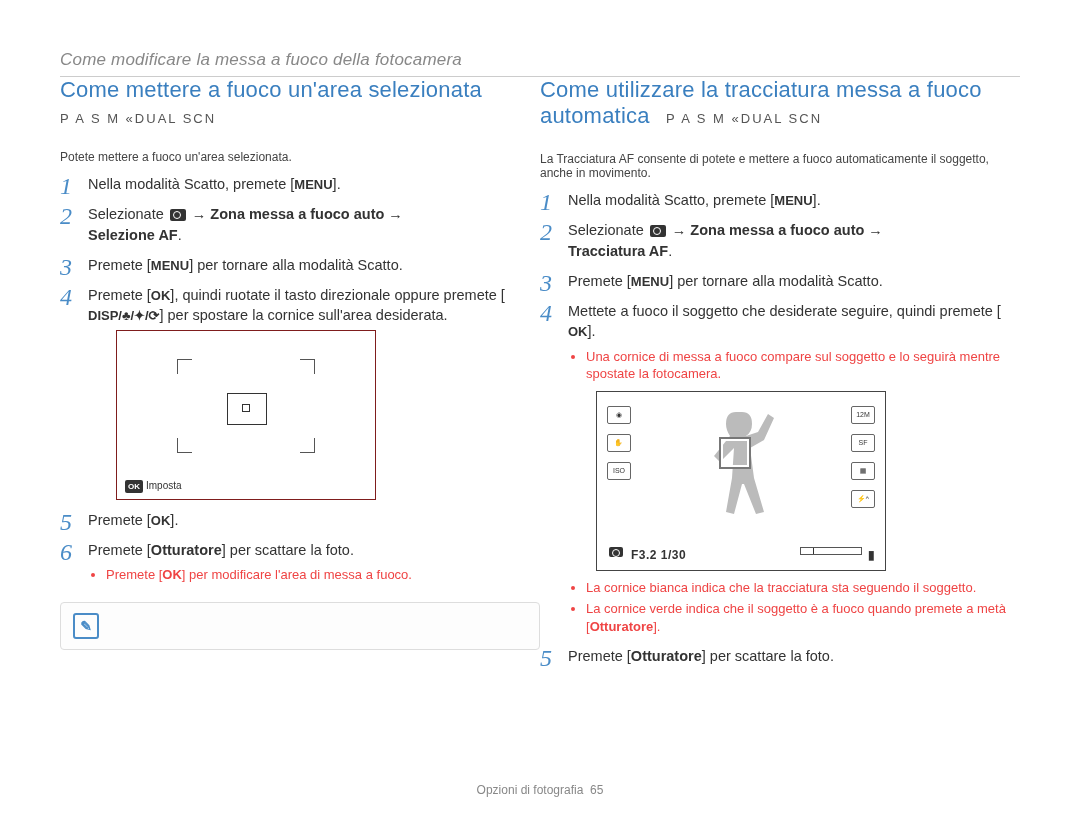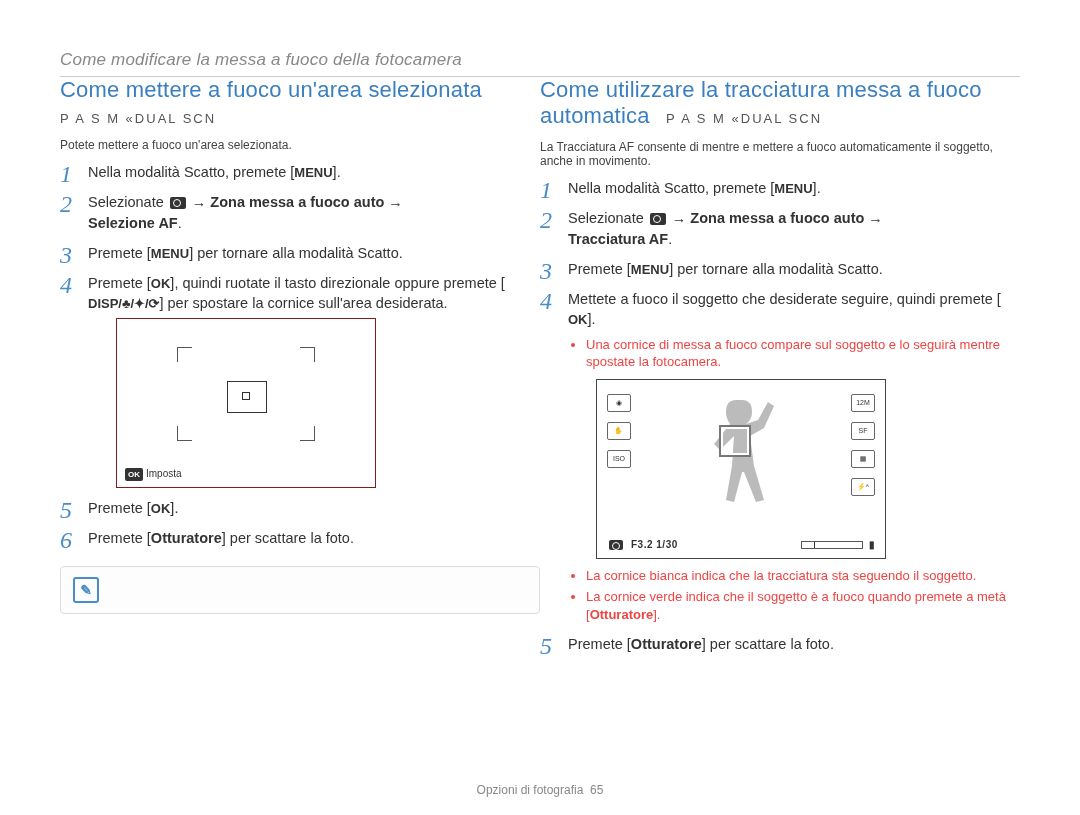--- a/index.html
+++ b/index.html
@@ -35,21 +35,21 @@
     font-size: 22px;
     font-weight: 400;
     margin: 0 0 6px 0;
     letter-spacing: 0.2px;
   }
   .mode-row {
     font-family: "Arial Narrow", Arial, sans-serif;
     font-size: 13px;
     letter-spacing: 2px;
     color: #555;
-    margin-bottom: 8px;
+    margin-bottom: 20px;
     display: inline-block;
   }
   .mode-row.inline {
     margin-left: 10px;
     vertical-align: baseline;
   }
   .intro {
     font-size: 12px;
     color: #444;
     margin: 4px 0 10px 0;
@@ -209,24 +209,24 @@
     color: #333;
     display: flex;
     align-items: center;
     justify-content: center;
     background: #fff;
   }
   .osd-bottom {
     position: absolute;
     bottom: 6px;
     left: 10px; right: 10px;
-    font-size: 10px;
-    color: #333;
-    display: flex;
-    align-items: center;
+    font-size: 12px;
+    color: #333;
+    display: flex;
+    align-items: flex-start;
     gap: 6px;
     font-weight: bold;
     letter-spacing: 0.5px;
   }
   .bar {
     flex: 1;
     height: 6px;
     border: 1px solid #555;
     position: relative;
     margin-left: auto;
@@ -308,34 +308,39 @@
           <div class="screen1-label">
             <span class="okbox">OK</span><span>Imposta</span>
           </div>
         </div>
       </li>
       <li>
         <span>Premete [</span><span class="key">OK</span><span>].</span>
       </li>
       <li>
         <span>Premete [</span><span class="bold">Otturatore</span><span>] per scattare la foto.</span>
+        <ul class="sub">
+          <li>
+            <span>Premete [</span><span class="key">OK</span><span>] per modificare l'area di messa a fuoco.</span>
+          </li>
+        </ul>
       </li>
     </ol>
 
     <div class="note">
       <div class="note-icon">✎</div>
     </div>
   </div>
 
   <div class="col">
     <h2>
       <span>Come utilizzare la tracciatura messa a fuoco automatica</span>
       <span class="mode-row inline" style="color:#555; font-size:13px;">P A S M «DUAL SCN</span>
     </h2>
-    <div class="intro">La Tracciatura AF consente di mentre e mettere a fuoco automaticamente il soggetto, anche in movimento.</div>
+    <div class="intro">La Tracciatura AF consente di potete e mettere a fuoco automaticamente il soggetto, anche in movimento.</div>
 
     <ol class="steps">
       <li>
         <span>Nella modalità Scatto, premete [</span><span class="key">MENU</span><span>].</span>
       </li>
       <li>
         <span>Selezionate </span><span class="cam-icon"></span><span class="arrow">→</span><span class="bold">Zona messa a fuoco auto</span><span class="arrow">→</span><br><span class="bold">Tracciatura AF</span>.
       </li>
       <li>
         <span>Premete [</span><span class="key">MENU</span><span>] per tornare alla modalità Scatto.</span>

